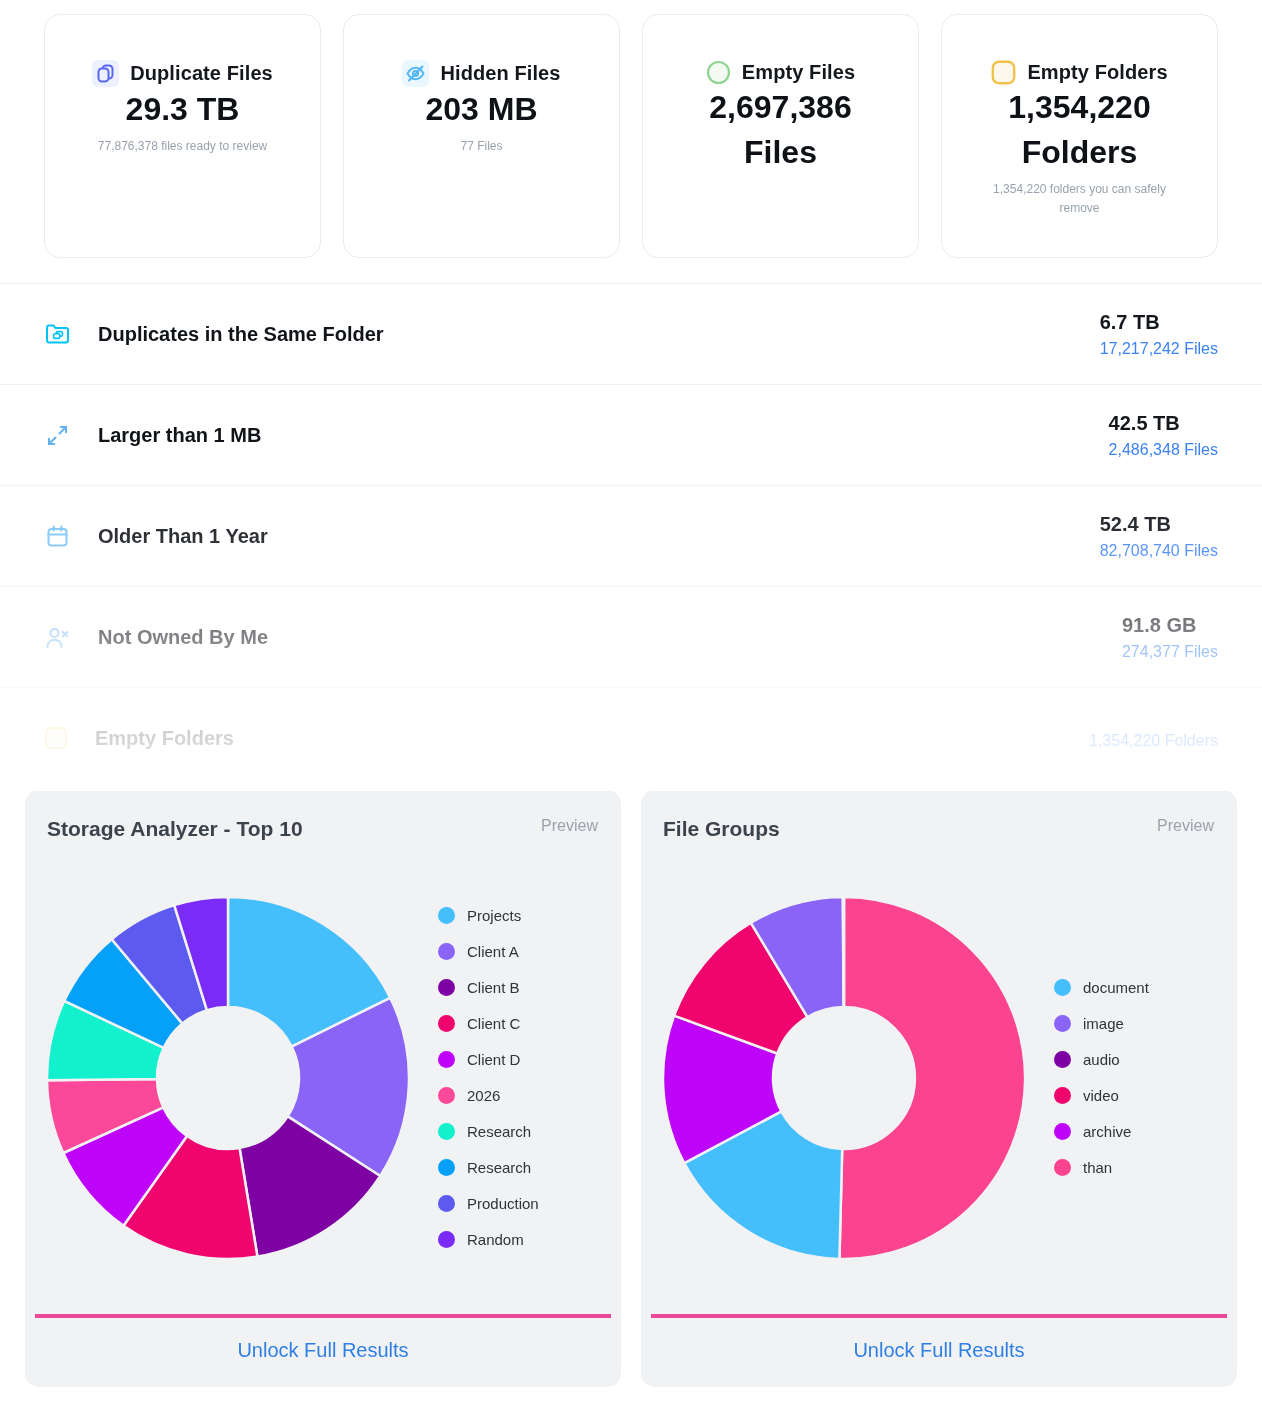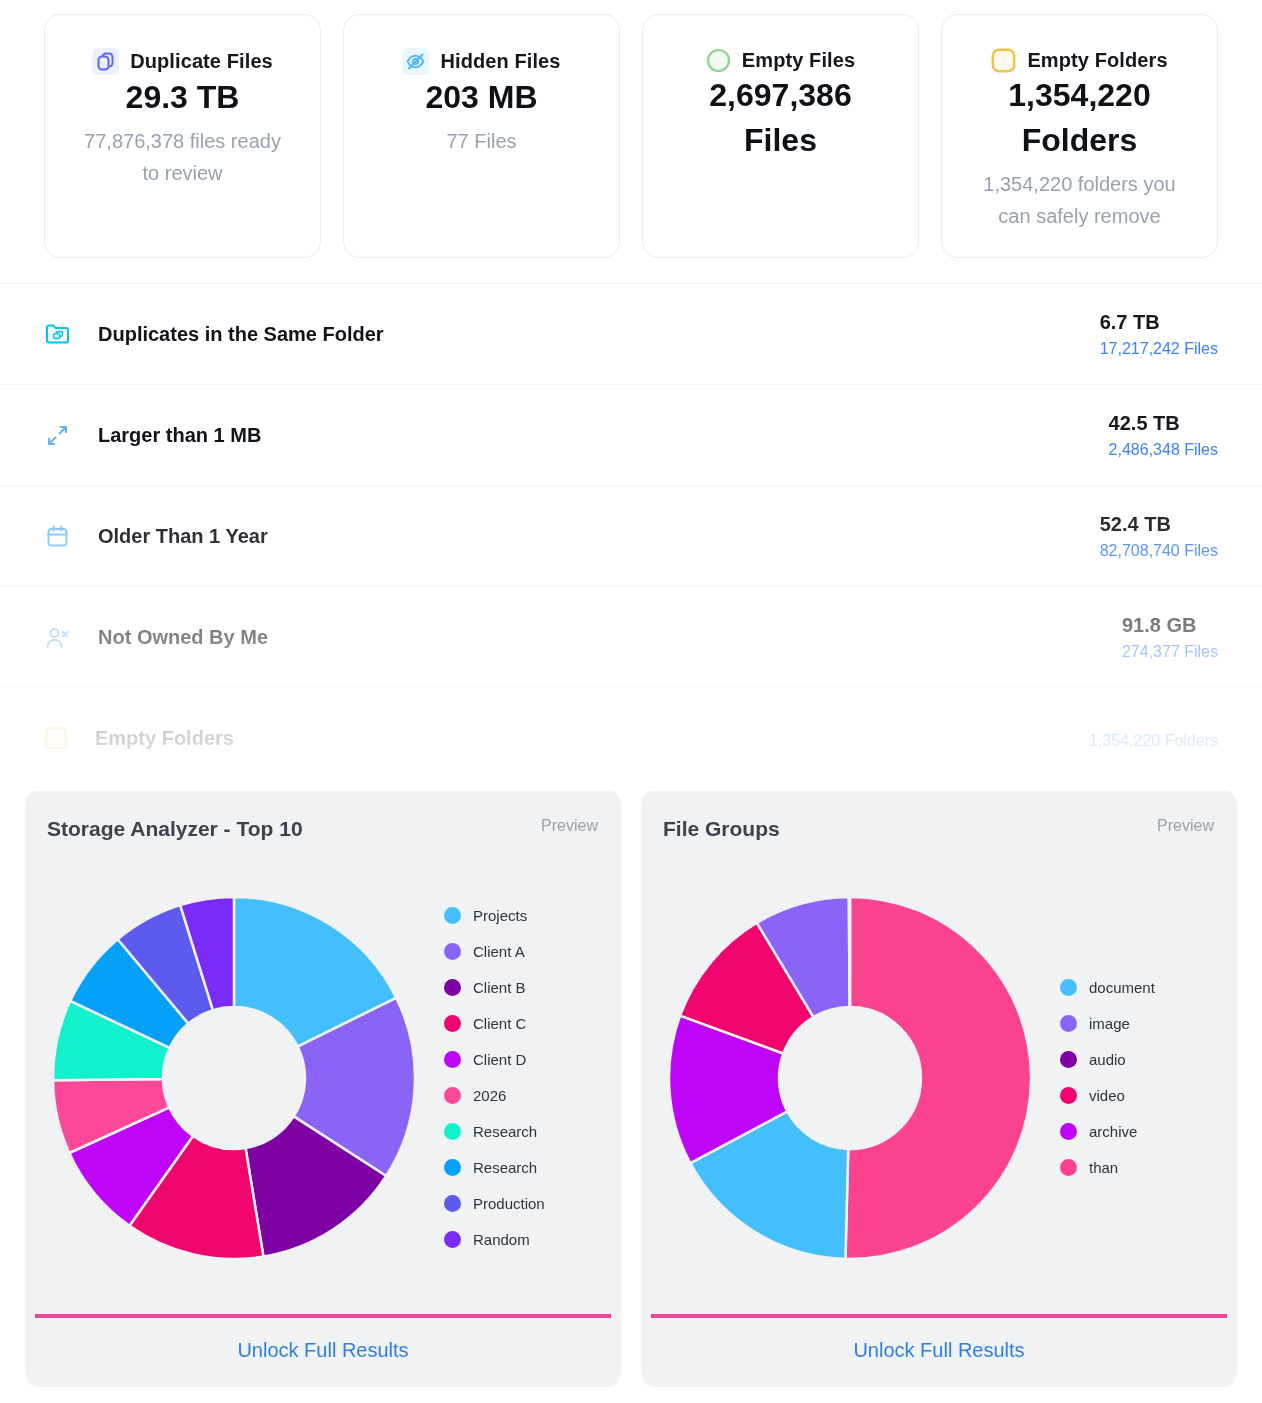--- a/index.html
+++ b/index.html
@@ -3,28 +3,28 @@
 <meta charset="utf-8">
 <style>
   * { margin:0; padding:0; box-sizing:border-box; }
   html,body { width:1262px; height:1403px; background:#ffffff;
     font-family:"Liberation Sans", sans-serif; color:#15191e; overflow:hidden; }
 
   
   .cards { display:grid; grid-template-columns:repeat(4,1fr); gap:22px; padding:14px 44px 0; }
   .card { background:#fff; border:1px solid #e9ebee; border-radius:16px; height:244px;
     display:flex; flex-direction:column; align-items:center; padding-top:33px; cursor:pointer; }
-  .card-head { display:flex; align-items:center; gap:11px; }
+  .card-head { display:flex; align-items:center; gap:11px;margin-top:12px; }
   .chip { width:27px; height:27px; border-radius:6px; display:flex; align-items:center; justify-content:center; }
   .chip-dup { background:#edf0fd; }
   .chip-hid { background:#eaf7fe; }
   .card-title { font-size:20px; font-weight:bold; color:#14181d; letter-spacing:.1px; }
   .card-value { font-size:32px; font-weight:bold; color:#0e1217;
     text-align:center; line-height:1.4; max-width:185px; }
-  .card-sub { margin-top:5px; font-size:20px; color:#98a2ad; text-align:center;
+  .card-sub { margin-top:5px; font-size:12px; color:#98a2ad; text-align:center;
     line-height:1.62; max-width:215px; }
 
   
   .list { margin-top:25px; position:relative; border-top:1px solid #ededf0; }
   .lrow { display:flex; align-items:center; justify-content:space-between; height:101px;
     padding:0 44px; border-bottom:1px solid #f0f1f3; cursor:pointer; }
   .lrow:last-child { border-bottom:none; }
   .lrow-left { display:flex; align-items:center; gap:27px; }
   .lrow-label { font-size:20px; font-weight:bold; color:#101419; }
   .lrow-right { display:flex; flex-direction:column; align-items:flex-start; gap:6px; }
@@ -35,21 +35,21 @@
       rgba(255,255,255,.42) 45%, rgba(255,255,255,.72) 70%, rgba(255,255,255,.94) 100%); }
 
   
   .charts { display:flex; gap:20px; padding:0 25px; margin-top:1px; }
   .chart-card { flex:1; background:#f1f2f4; border-radius:14px; height:597px;
     display:flex; flex-direction:column; }
   .chart-head { display:flex; justify-content:space-between; align-items:flex-start;
     padding:27px 23px 0 22px; }
   .chart-title { font-size:21px; font-weight:bold; color:#3b434c; }
   .chart-badge { font-size:16px; color:#9aa3ac; }
-  .chart-body { flex:1; display:flex; align-items:center; padding-left:23px; }
+  .chart-body { flex:1; display:flex; align-items:center; padding-left:17px; }
   .donut { width:372px; height:372px; flex:none; }
   .legend { list-style:none; margin-left:24px; display:flex; flex-direction:column; gap:14px; }
   .legend-item { display:flex; align-items:center; gap:12px; height:22px; }
   .dot { width:17px; height:17px; border-radius:50%; flex:none; }
   .legend-label { font-size:15px; color:#2e3439; }
   .chart-foot { border-top:4px solid #ec4899; margin:0 10px; padding:21px 0 25px; text-align:center; }
   .unlock { font-size:20px; color:#2e7fe4; text-decoration:none; cursor:pointer; }
 
   
   .ic { display:block; }

